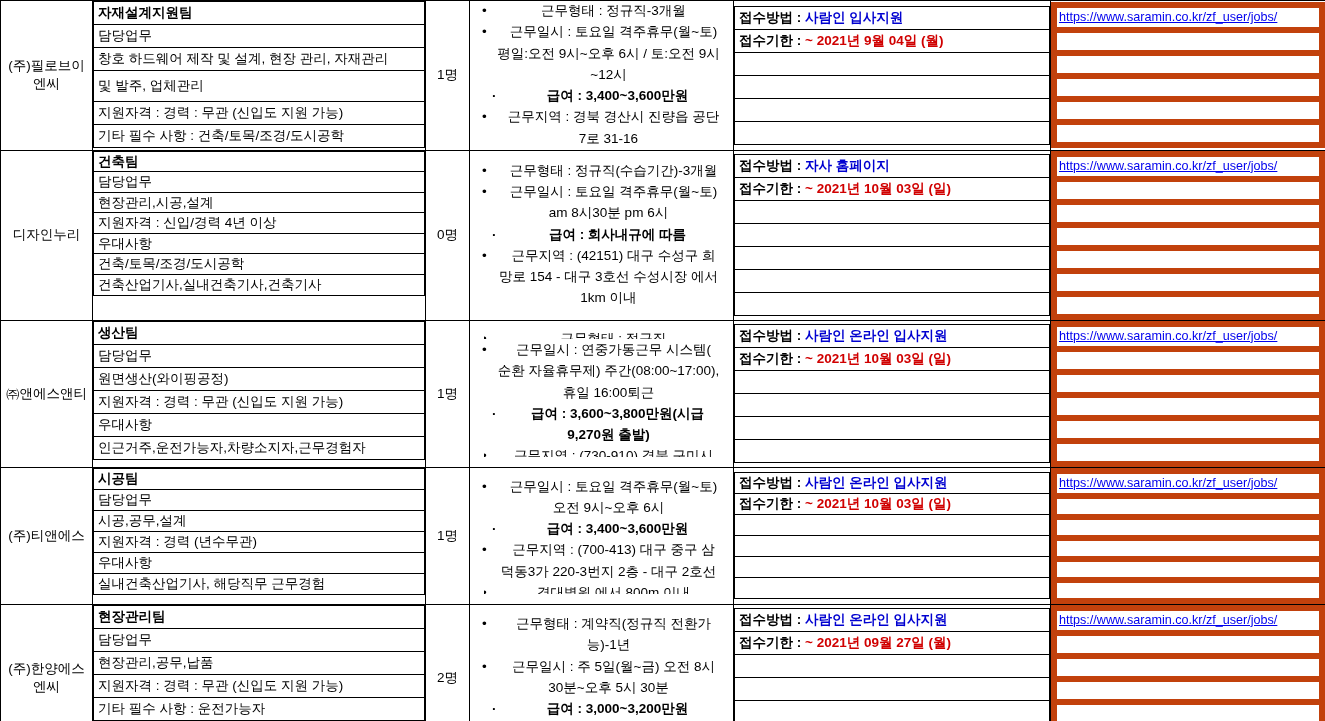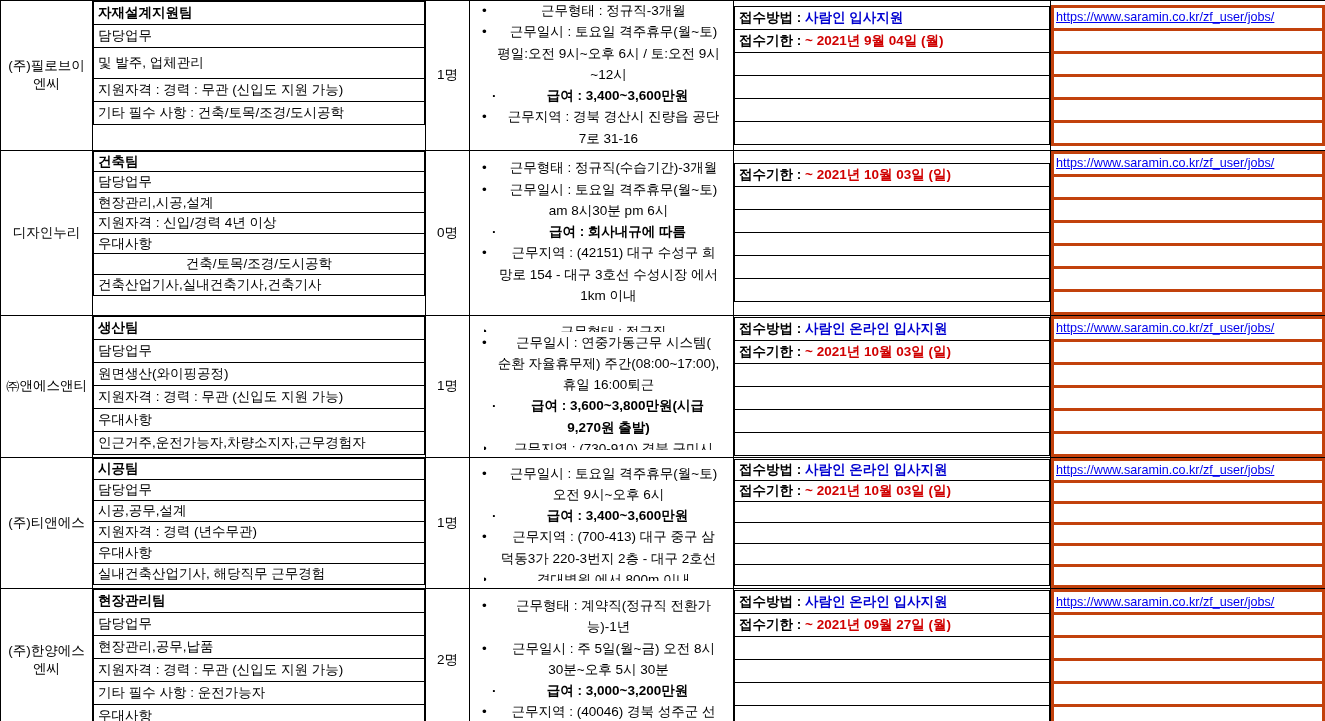--- a/index.html
+++ b/index.html
@@ -129,21 +129,21 @@
   .link-cell {
     padding: 0;
     vertical-align: top;
   }
   table.links {
     border-collapse: collapse;
     width: 100%;
     table-layout: fixed;
   }
   table.links td {
-    border: 3px solid #c2410c;
+    border: 6px solid #c2410c;
     height: 22px;
     padding: 1px 2px;
     font-size: 12.6px;
     vertical-align: middle;
     white-space: nowrap;
     overflow: hidden;
   }
   a.url {
     color: #0000ee;
     text-decoration: underline;
@@ -169,20 +169,23 @@
           <td style="vertical-align: top;">
             <table class="sub">
               <tbody>
                 <tr>
                   <td class="team" style="height: 23px;">자재설계지원팀</td>
                 </tr>
                 <tr>
                   <td class="" style="height: 23px;">담당업무</td>
                 </tr>
                 <tr>
+                  <td class="" style="height: 23px;">창호 하드웨어 제작 및 설계, 현장 관리, 자재관리</td>
+                </tr>
+                <tr>
                   <td class="" style="height: 31px;">및 발주, 업체관리</td>
                 </tr>
                 <tr>
                   <td class="" style="height: 23px;">지원자격 : 경력 : 무관 (신입도 지원 가능)</td>
                 </tr>
                 <tr>
                   <td class="" style="height: 23px;">기타 필수 사항 : 건축/토목/조경/도시공학</td>
                 </tr>
               </tbody>
             </table>
@@ -262,21 +265,21 @@
                 <tr>
                   <td class="" style="height: 20px;">현장관리,시공,설계</td>
                 </tr>
                 <tr>
                   <td class="" style="height: 20px;">지원자격 : 신입/경력 4년 이상</td>
                 </tr>
                 <tr>
                   <td class="" style="height: 20px;">우대사항</td>
                 </tr>
                 <tr>
-                  <td class="" style="height: 20px; text-align: center;">건축/토목/조경/도시공학</td>
+                  <td class="" style="height: 20px;">건축/토목/조경/도시공학</td>
                 </tr>
                 <tr>
                   <td class="" style="height: 20px;">건축산업기사,실내건축기사,건축기사</td>
                 </tr>
               </tbody>
             </table>
           </td>
           <td class="count-cell">0명</td>
           <td class="cond-cell">
             <ul class="bullets">
@@ -286,20 +289,23 @@
               <li class="sub-dot">급여 : 회사내규에 따름</li>
               <li>근무지역 : (42151) 대구 수성구 희</li>
               <li class="plain-line" style="padding-left: 0px; list-style: none; text-align: center; --no: 1;">망로 154 - 대구 3호선 수성시장 에서</li>
               <li class="plain-line" style="padding-left: 0px; list-style: none; text-align: center; --no: 1;">1km 이내</li>
             </ul>
           </td>
           <td class="apply-cell">
             <table class="apply">
               <tbody>
                 <tr>
+                  <td style="height: 23px;"><span class="lbl">접수방법 : </span><span class="val-blue">자사 홈페이지</span></td>
+                </tr>
+                <tr>
                   <td style="height: 23px;"><span class="lbl">접수기한 : </span><span class="val-red"> ~ 2021년 10월 03일 (일)</span></td>
                 </tr>
                 <tr>
                   <td style="height: 23px;"></td>
                 </tr>
                 <tr>
                   <td style="height: 23px;"></td>
                 </tr>
                 <tr>
                   <td style="height: 23px;"></td>

